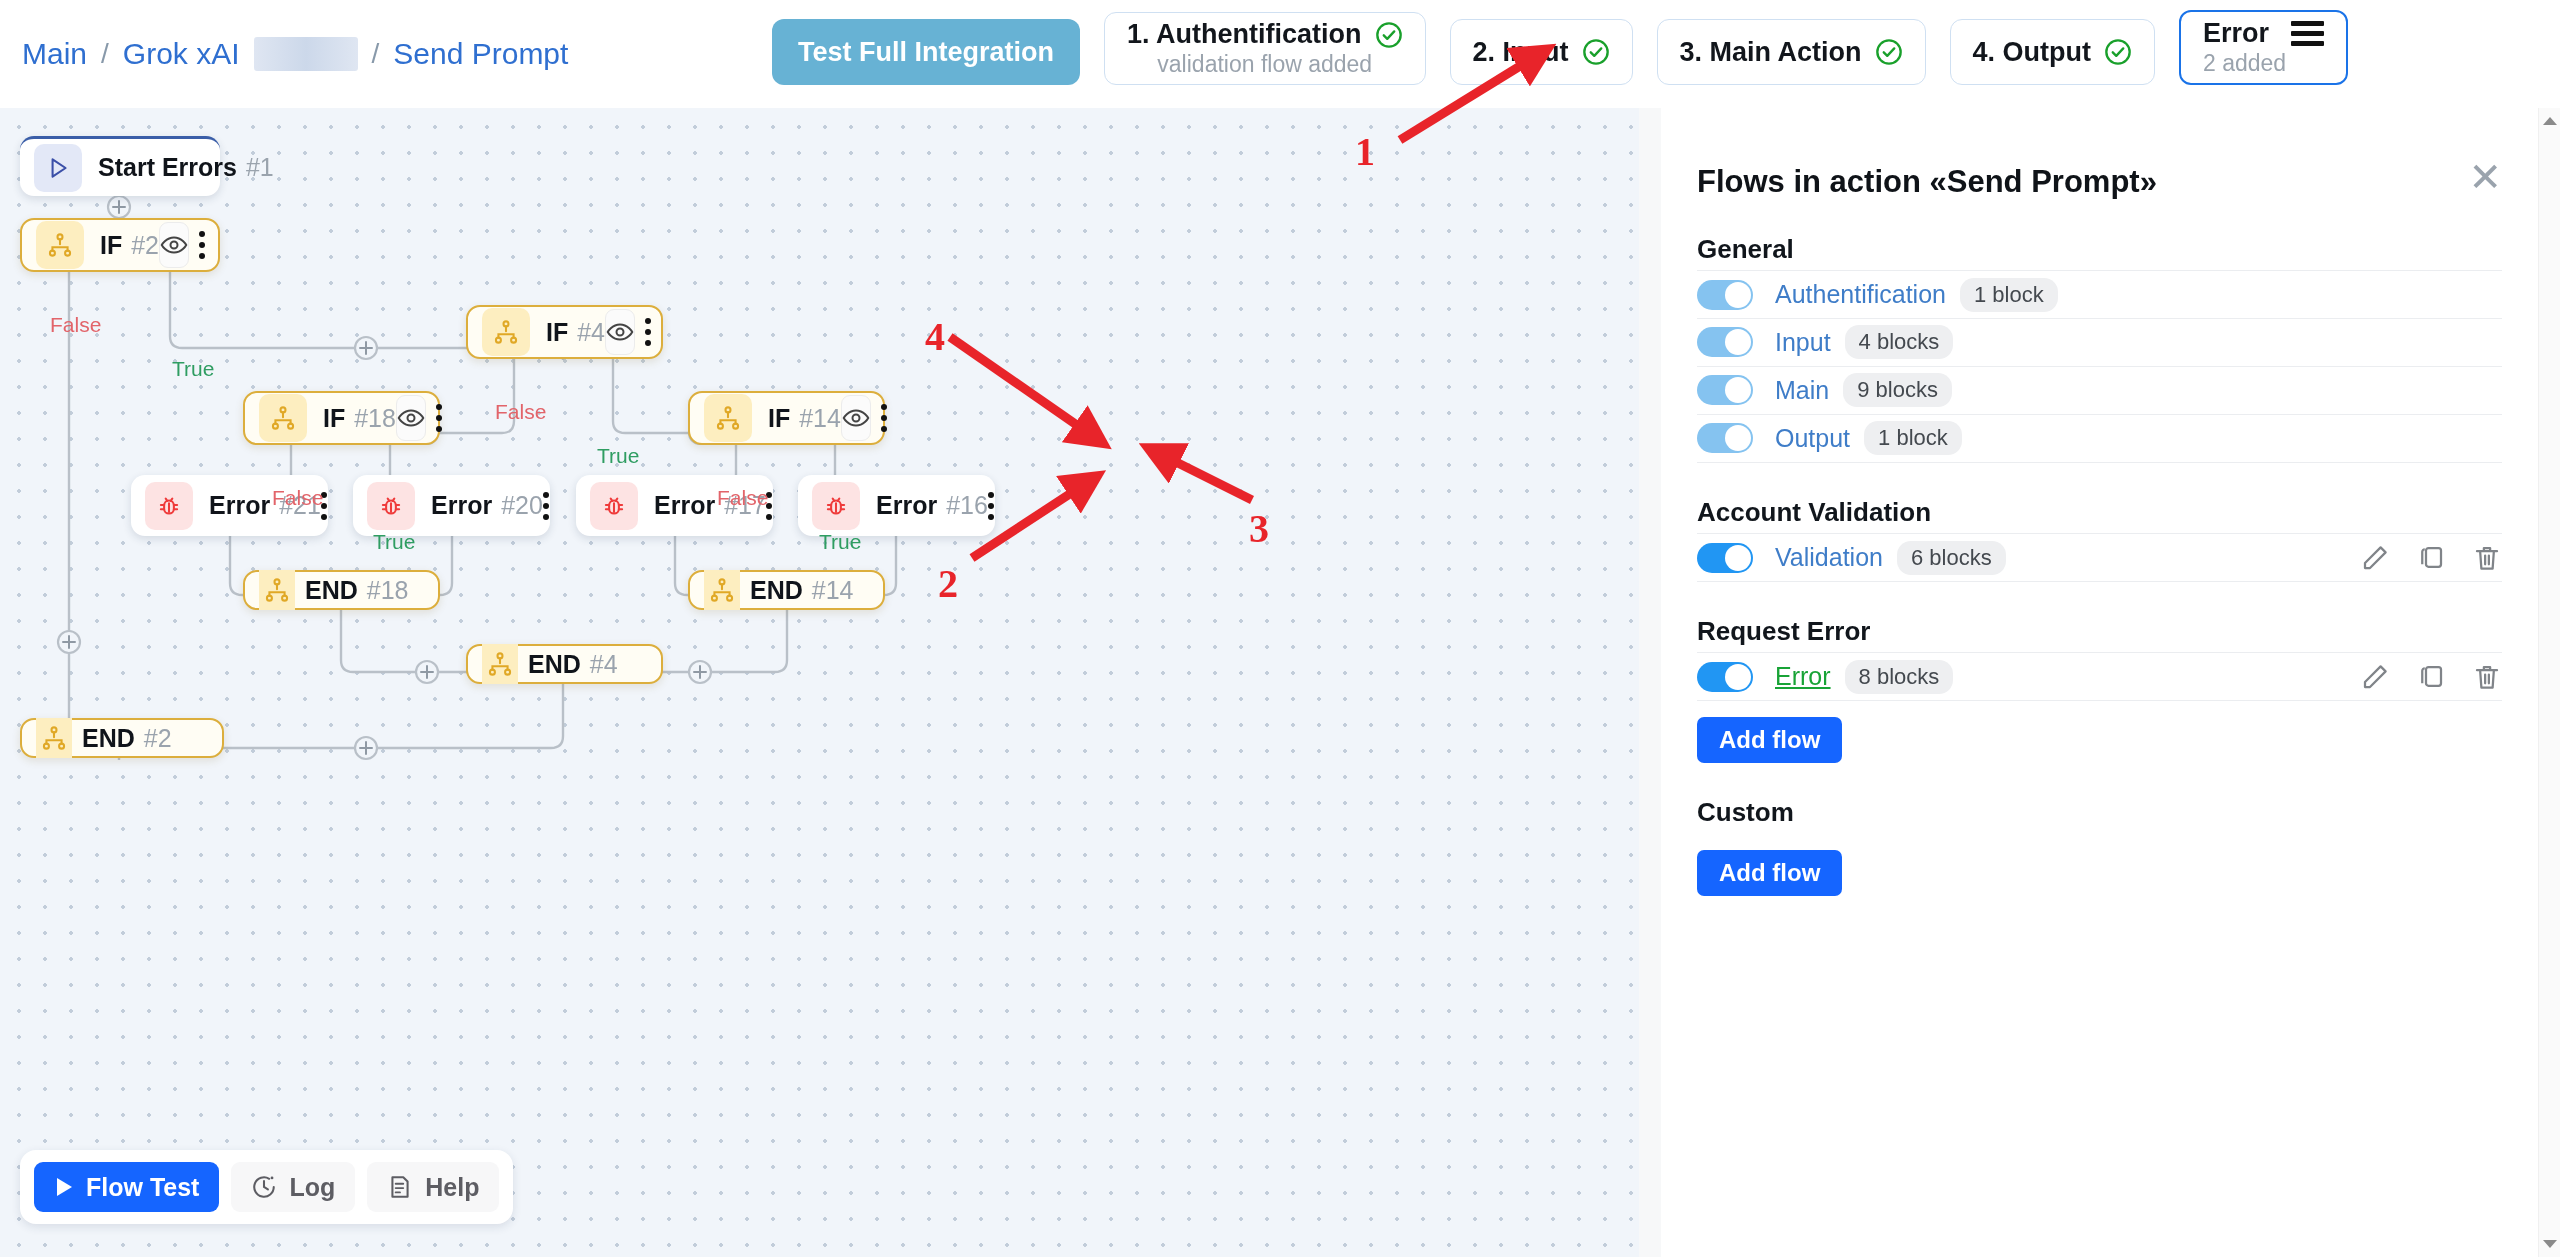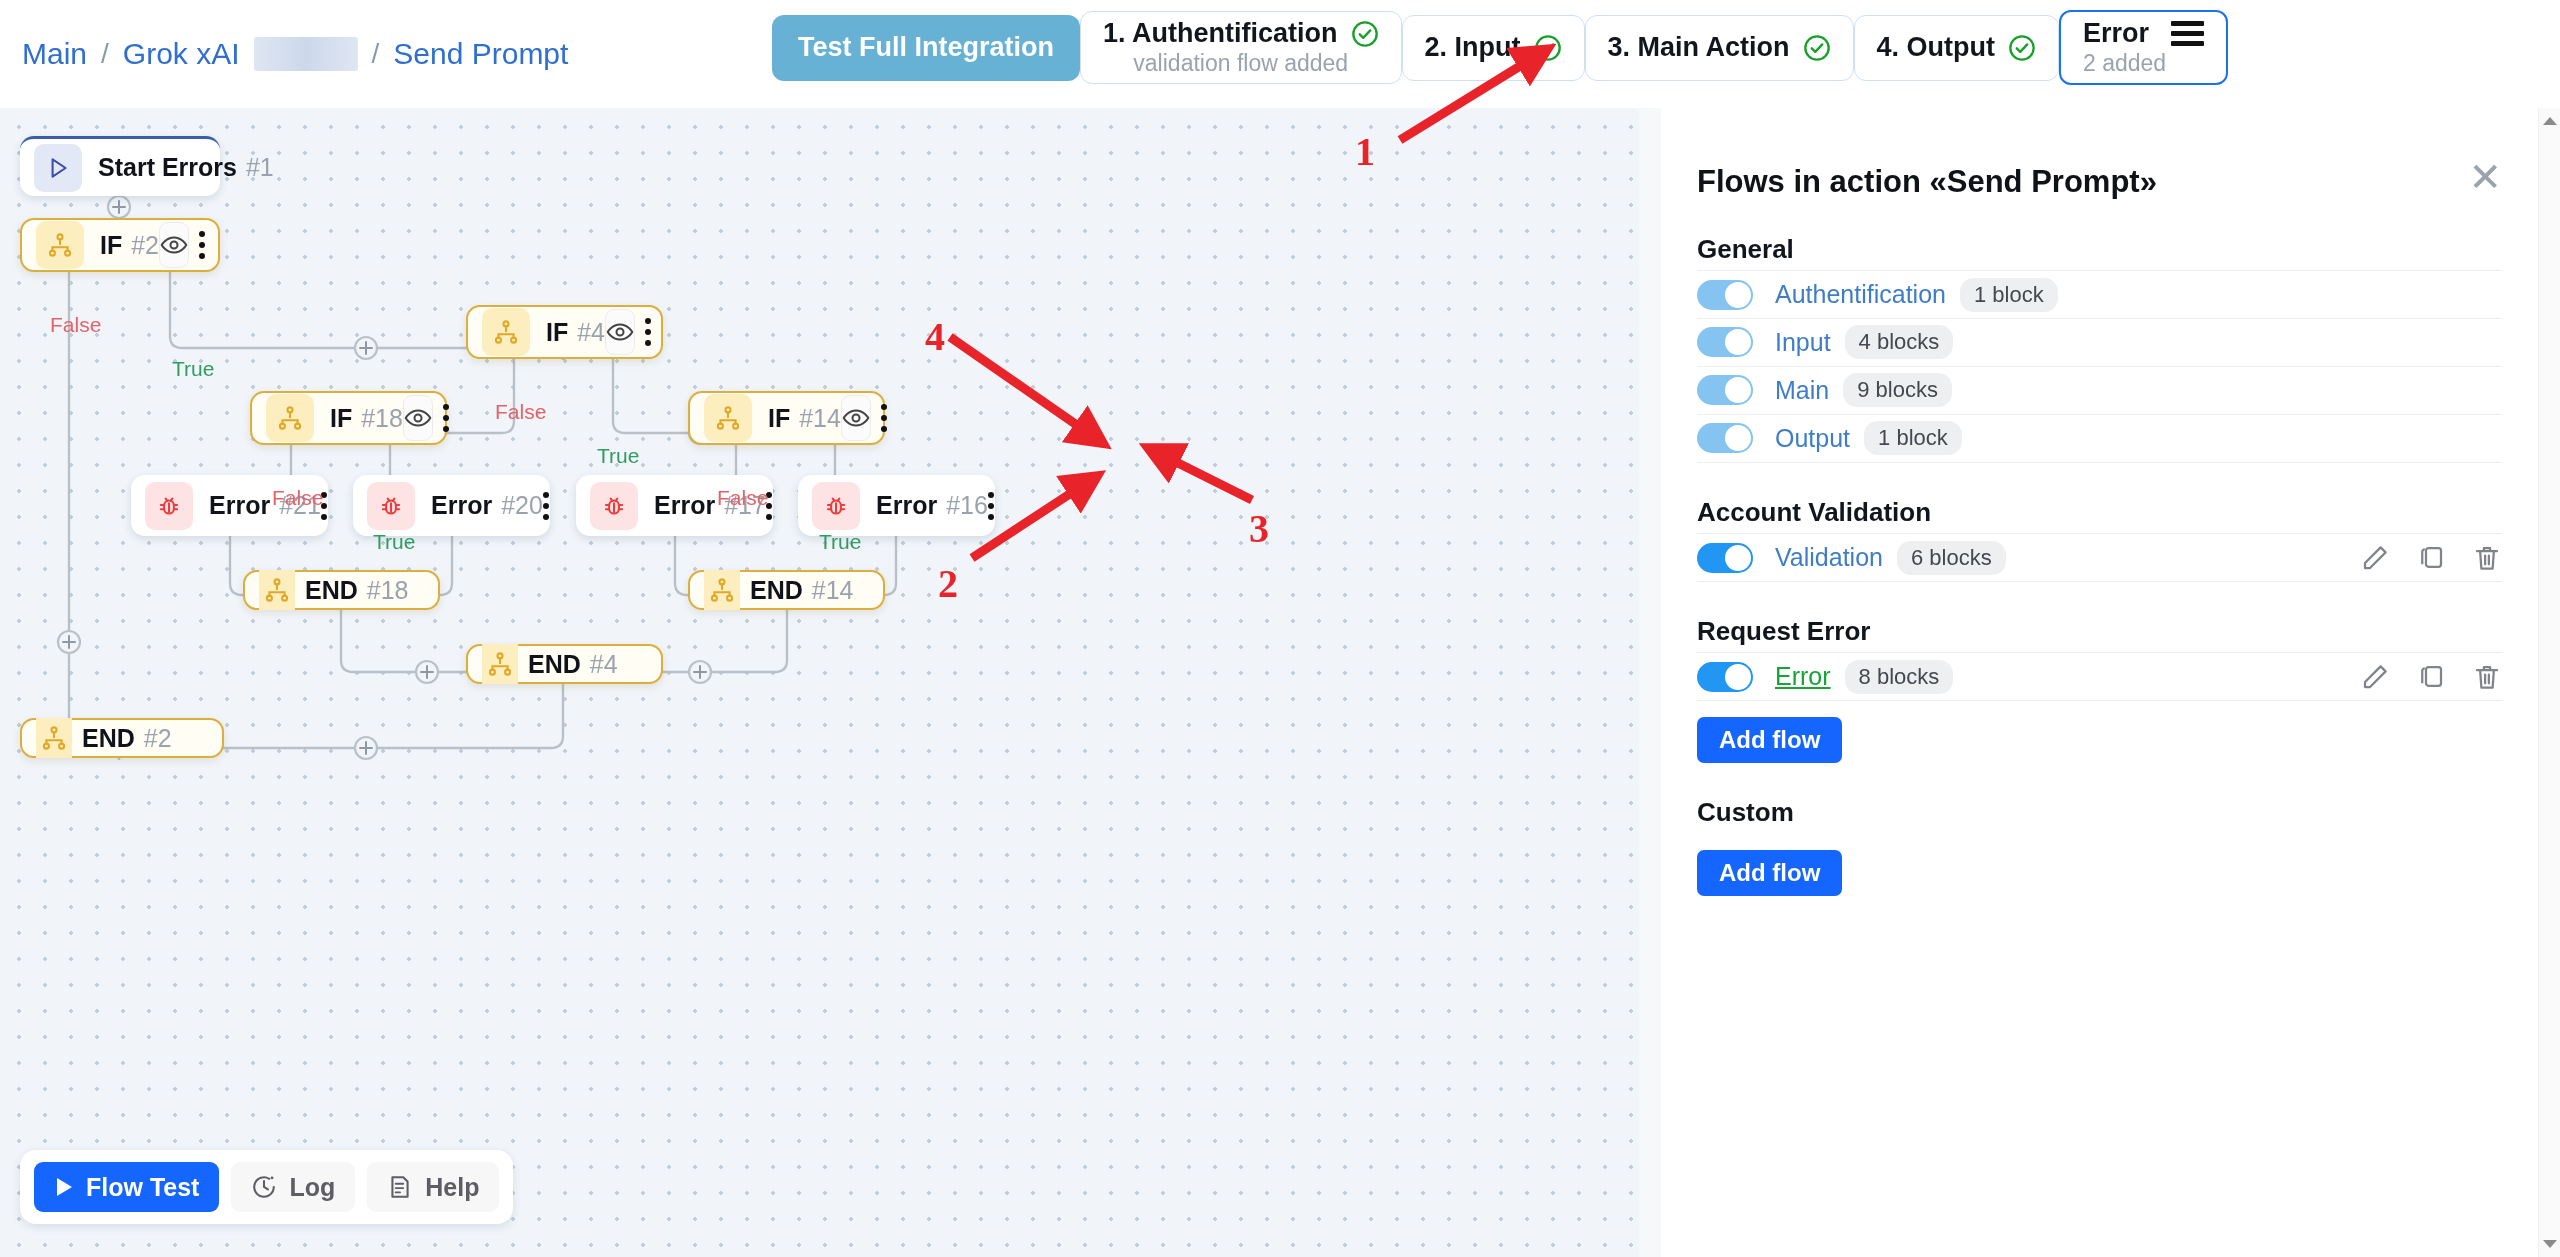--- a/index.html
+++ b/index.html
@@ -20,21 +20,21 @@
     margin-left: 22px; font-size: 30px; color: #2f6fd0; white-space: nowrap;
   }
   .crumb { color: #2f6fd0; }
   .crumb.link { cursor: pointer; }
   .crumb-sep { color: #8899aa; font-size: 28px; }
   .redacted {
     display: inline-block; width: 104px; height: 34px;
     background: linear-gradient(90deg,#dfe6f2,#ccd8ea,#dfe6f2);
     border-radius: 3px; vertical-align: middle;
   }
-  .tabs { position: absolute; left: 772px; top: 10px; display: flex; align-items: center; gap: 0; }
+  .tabs { position: absolute; left: 772px; top: 10px; display: flex; align-items: flex-end; gap: 24px; }
   .btn-test {
     background: #67b2d4; color: #fff; border: none; border-radius: 12px;
     font-size: 27px; font-weight: bold; padding: 0 26px; height: 66px;
     display: flex; align-items: center; justify-content: center; cursor: pointer;
     font-family: "Liberation Sans", sans-serif;
   }
   .step {
     border: 1px solid #cfe0f2; border-radius: 12px; background: #fff;
     min-height: 66px; padding: 6px 22px; display: flex; flex-direction: column;
     align-items: center; justify-content: center; cursor: pointer;
@@ -355,21 +355,21 @@
               <path d="M1.5 8.5S5 2 12 2s10.5 6.5 10.5 6.5S19 15 12 15 1.5 8.5 1.5 8.5z"></path>
               <circle cx="12" cy="8.5" r="3"></circle>
             </svg>
           </span>
           <span class="kebab">
             <i></i>
             <i></i>
             <i></i>
           </span>
         </div>
-        <div class="node if" style="left: 250px; top: 283px; width: 197px; height: 54px;">
+        <div class="node if" style="left: 243px; top: 283px; width: 197px; height: 54px;">
           <span class="node-ico">
             <svg width="26" height="26" viewBox="0 0 24 24" fill="none" stroke="#e0a826" stroke-width="1.9">
               <circle cx="12" cy="4.5" r="2.3"></circle>
               <circle cx="5" cy="19.5" r="2.3"></circle>
               <circle cx="19" cy="19.5" r="2.3"></circle>
               <path d="M12 6.8v4.4M5 17.2v-3.1h14v3.1M5 14.1h14" stroke-linecap="round"></path>
             </svg>
           </span>
           <span class="lbl">IF<span class="num">#18</span></span>
           <span class="spacer"></span>

